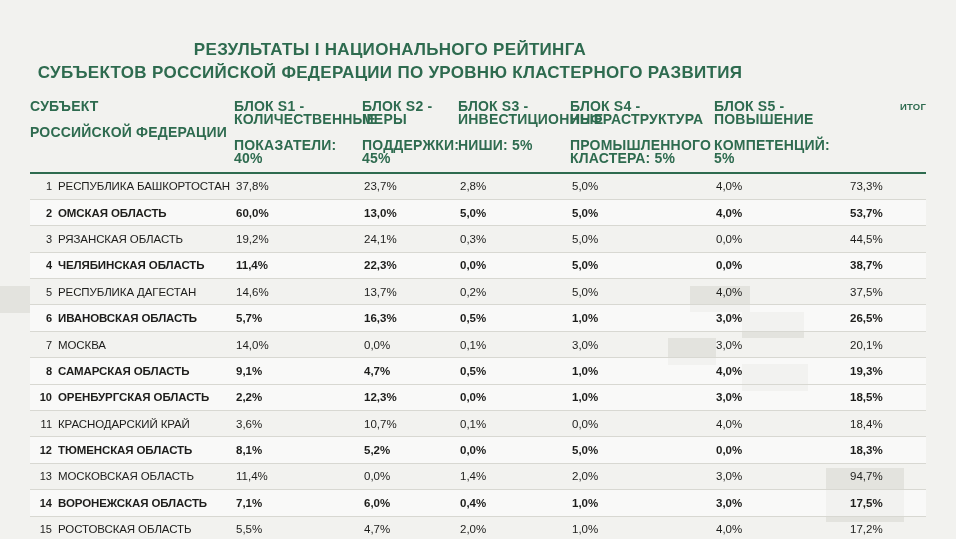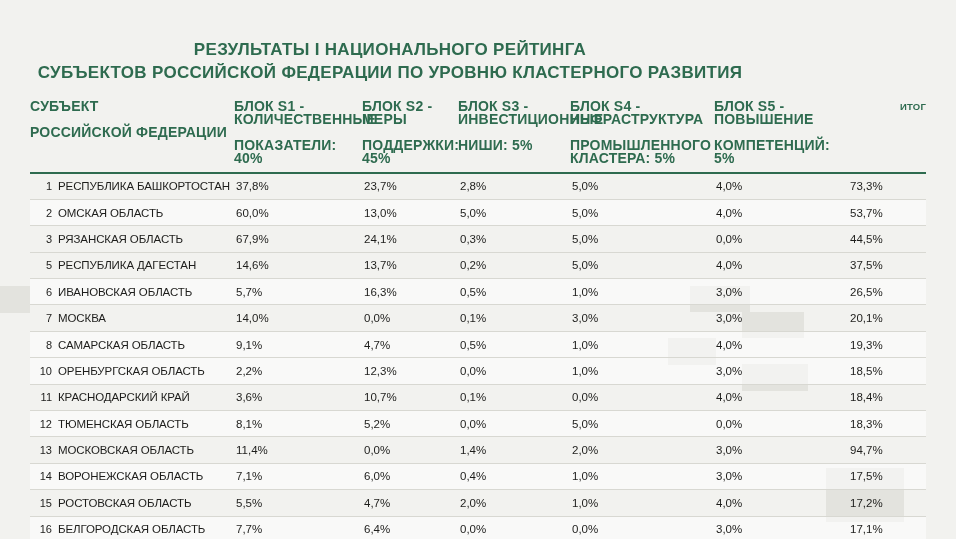--- a/index.html
+++ b/index.html
@@ -89,20 +89,21 @@
   col.c-s3     { width: 112px; }
   col.c-s4     { width: 144px; }
   col.c-s5     { width: 136px; }
   col.c-total  { width: 76px; }
 
   tbody tr {
     height: 26.4px;
   }
   tbody tr.alt td {
     background: rgba(255, 255, 255, 0.55);
+    font-weight: bold;
   }
   tbody td {
     border-bottom: 1px solid #d8d8d2;
     font-size: 11.5px;
     padding: 0;
   }
   td.name {
     padding-left: 2px;
     white-space: nowrap;
     margin-top: 36px;
@@ -202,26 +203,35 @@
         <td class="name"><span class="rank-num">2</span><span class="region">ОМСКАЯ ОБЛАСТЬ</span></td>
         <td class="val">60,0%</td>
         <td class="val">13,0%</td>
         <td class="val">5,0%</td>
         <td class="val">5,0%</td>
         <td class="val">4,0%</td>
         <td class="total">53,7%</td>
       </tr>
       <tr>
         <td class="name"><span class="rank-num">3</span><span class="region">РЯЗАНСКАЯ ОБЛАСТЬ</span></td>
-        <td class="val">67,9%</td>
+        <td class="val">19,2%</td>
         <td class="val">24,1%</td>
         <td class="val">0,3%</td>
         <td class="val">5,0%</td>
         <td class="val">0,0%</td>
         <td class="total">44,5%</td>
+      </tr>
+      <tr class="alt">
+        <td class="name"><span class="rank-num">4</span><span class="region">ЧЕЛЯБИНСКАЯ ОБЛАСТЬ</span></td>
+        <td class="val">11,4%</td>
+        <td class="val">22,3%</td>
+        <td class="val">0,0%</td>
+        <td class="val">5,0%</td>
+        <td class="val">0,0%</td>
+        <td class="total">38,7%</td>
       </tr>
       <tr>
         <td class="name"><span class="rank-num">5</span><span class="region">РЕСПУБЛИКА ДАГЕСТАН</span></td>
         <td class="val">14,6%</td>
         <td class="val">13,7%</td>
         <td class="val">0,2%</td>
         <td class="val">5,0%</td>
         <td class="val">4,0%</td>
         <td class="total">37,5%</td>
       </tr>

